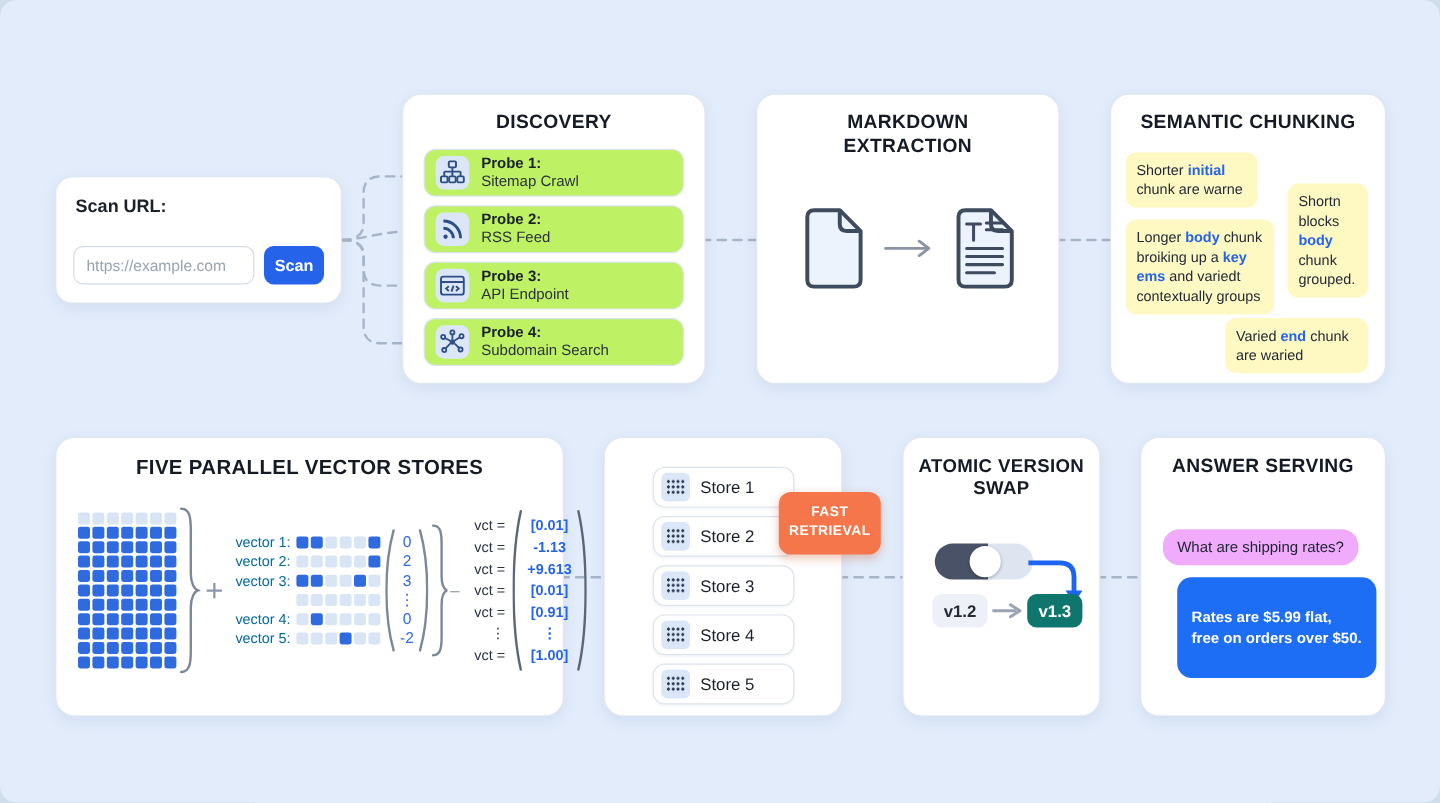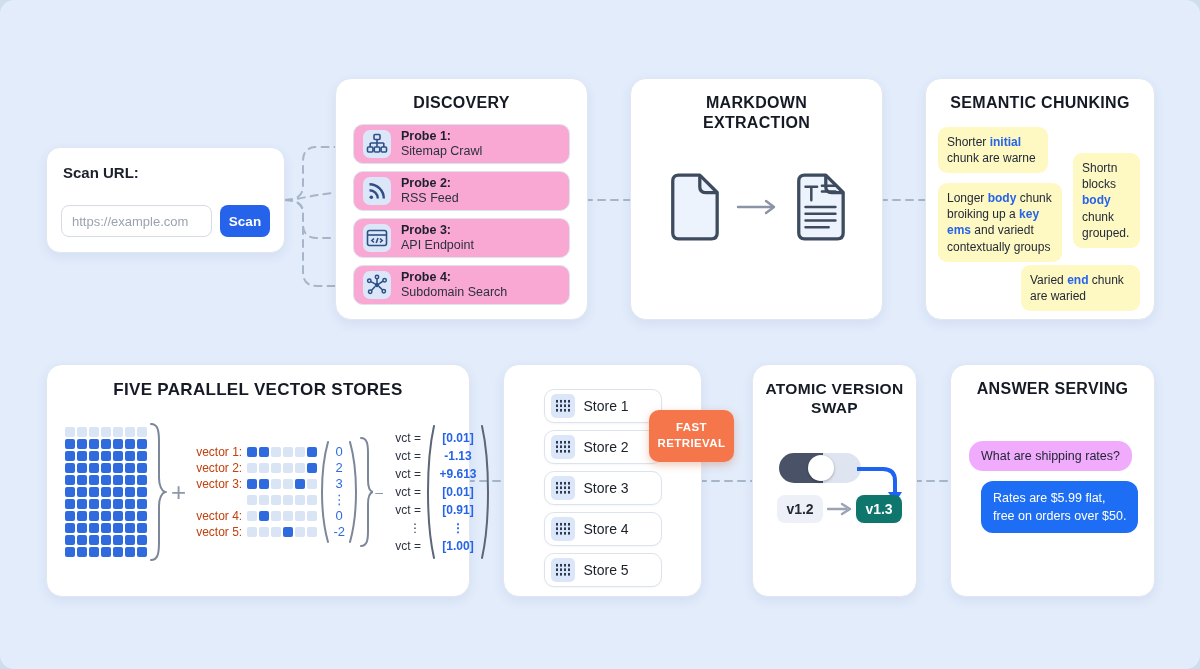--- a/index.html
+++ b/index.html
@@ -16,21 +16,21 @@
   .url-card { left:46px; top:147px; width:239px; height:106px; border-radius:14px; }
   .url-label { font-size:15px; font-weight:700; color:#1b202b; margin:16px 0 0 16px; }
   .url-row { display:flex; gap:8px; margin:24px 14px 0 14px; }
   .url-input { width:151px; height:32px; border:1px solid #d5dbe5; border-radius:8px; padding:0 10px; font-size:13px; color:#333; font-family:"Liberation Sans",sans-serif; }
   .url-input::placeholder { color:#9aa3b0; }
   .scan-btn { width:54px; height:32px; background:#2563eb; color:#fff; border:none; border-radius:8px; font-size:13.5px; font-weight:700; font-family:"Liberation Sans",sans-serif; cursor:pointer; }
 
   
   .discovery-card { left:335px; top:78px; width:253px; height:242px; }
   .probe-list { display:flex; flex-direction:column; gap:7px; margin:11px 17px 0 17px; }
-  .probe { display:flex; align-items:center; gap:10px; border:1px solid #dde3ed; border-radius:10px; background:#f9a8d4; height:40px; padding:0 9px; }
+  .probe { display:flex; align-items:center; gap:10px; border:1px solid #dde3ed; border-radius:10px; background:#bef264; height:40px; padding:0 9px; }
   .probe-tile { width:28px; height:28px; min-width:28px; border-radius:7px; background:#dbe7f8; display:flex; align-items:center; justify-content:center; }
   .probe-text { line-height:1.2; }
   .probe-name { font-size:12.5px; font-weight:700; color:#1b202b; display:block; }
   .probe-desc { font-size:12.5px; color:#2b313d; display:block; }
 
   
   .markdown-card { left:630px; top:78px; width:253px; height:242px; }
   .md-icons { display:flex; align-items:center; justify-content:center; gap:14px; margin-top:38px; }
 
   
@@ -45,21 +45,21 @@
   
   .vs-card { left:46px; top:364px; width:424px; height:233px; }
   .vs-card .card-title { font-size:17px; }
   .vs-content { display:flex; align-items:center; margin:22px 10px 0 18px; }
   .matrix { display:grid; grid-template-columns:repeat(7,10px); gap:2px; }
   .mcell { width:10px; height:10px; border-radius:2px; background:#2f6bdf; }
   .mcell.light { background:#d9e4f4; }
   .plus { font-size:26px; color:#8d98aa; font-weight:400; margin:0 4px; }
   .vec-block { display:flex; flex-direction:column; gap:3px; margin-left:2px; }
   .vec-row { display:flex; align-items:center; height:13px; }
-  .vec-label { width:50px; font-size:12px; color:#c2410c; font-weight:500; text-align:right; margin-right:5px; white-space:nowrap; }
+  .vec-label { width:50px; font-size:12px; color:#0369a1; font-weight:500; text-align:right; margin-right:5px; white-space:nowrap; }
   .vec-cells { display:flex; gap:2px; }
   .vcell { width:10px; height:10px; border-radius:2px; background:#d9e4f4; }
   .vcell.on { background:#2f6bdf; }
   .num-col { display:flex; flex-direction:column; margin:0 1px; }
   .num { height:16px; line-height:16px; font-size:13px; color:#2f6bdf; font-weight:500; text-align:center; min-width:16px; }
   .dash { font-size:14px; color:#8d98aa; margin:0 2px; }
   .vct-block { display:flex; align-items:center; margin-left:3px; }
   .vct-labels { display:flex; flex-direction:column; }
   .vct-label { height:18px; line-height:18px; font-size:12px; color:#2b3342; text-align:right; width:36px; padding-right:3px; }
   .vct-vals { display:flex; flex-direction:column; }
@@ -89,21 +89,21 @@
   .swap-arrow { position:absolute; left:104px; top:92px; }
   .vbadge { position:absolute; top:130px; width:46px; height:28px; border-radius:8px; font-size:14px; font-weight:600;
             display:flex; align-items:center; justify-content:center; }
   .v-from { left:24px; background:#edf1f7; color:#252b36; }
   .v-to { left:103px; background:#0f766e; color:#fff; }
   .gray-arrow { position:absolute; left:73px; top:136px; }
 
   
   .answer-card { left:950px; top:364px; width:205px; height:233px; }
   .q-bubble { position:absolute; left:18px; top:76px; background:#f0abfc; border-radius:14px; padding:8px 12px; font-size:12.5px; color:#1d2330; font-weight:500; white-space:nowrap; }
-  .a-bubble { position:absolute; left:30px; top:116px; background:#1d6ef5; border-radius:12px; padding:8px 12px; font-size:12.5px; color:#fff; line-height:1.45; font-weight:400; }
+  .a-bubble { position:absolute; left:30px; top:116px; background:#1d6ef5; border-radius:12px; padding:24px 12px; font-size:12.5px; color:#fff; line-height:1.45; font-weight:700; }
   .a-bubble span { display:block; white-space:nowrap; }
 </style>
 </head>
 <body>
 
 <div class="canvas">
 
   <svg id="connectors" width="1200" height="669">
     <g fill="none" stroke="#a7b5c9" stroke-width="2" stroke-dasharray="7 6" stroke-linecap="round">
       <path d="M285 200 Q303 200 303 186 L303 161 Q303 147 317 147 L350 147"></path>

